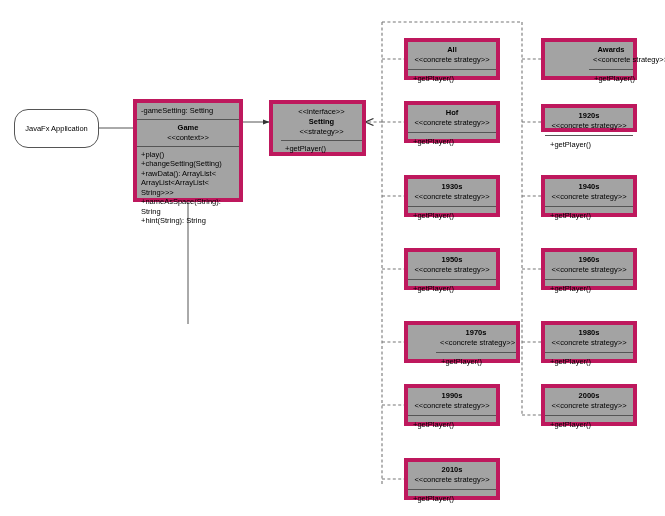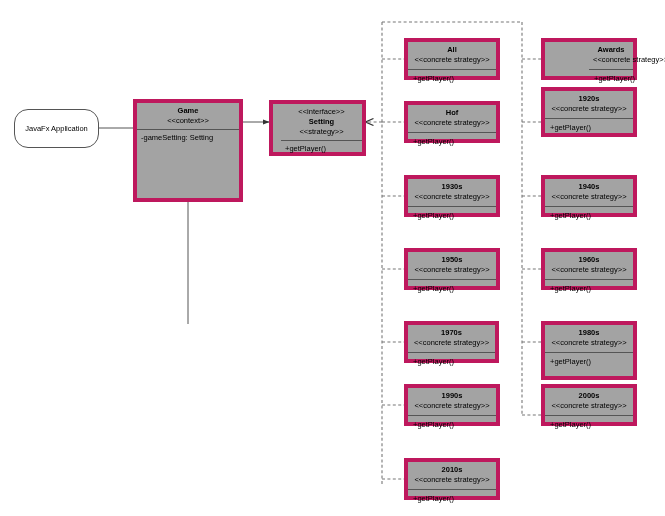--- a/index.html
+++ b/index.html
@@ -143,26 +143,35 @@
       <line x1="522" y1="342" x2="541" y2="342"></line>
       <line x1="522" y1="415" x2="541" y2="415"></line>
     </g>
   </svg>
 
   <div class="plain-box" style="left:14px; top:109px; width:85px; height:39px;border-radius:14px;">
     <span>JavaFx Application</span>
   </div>
 
   <div class="uml-box" style="left:133px; top:99px; width:110px; height:103px;">
+    <div class="uml-compartment compartment-left">
+      <div class="cls-attr">-gameSetting: Setting</div>
+    </div>
     <div class="uml-compartment compartment-center">
       <div class="cls-name">Game</div>
       <div class="cls-stereo">&lt;&lt;context&gt;&gt;</div>
     </div>
     <div class="uml-compartment compartment-left">
-      <div class="cls-attr">-gameSetting: Setting</div>
+      <div class="cls-op">+play()</div>
+      <div class="cls-op">+changeSetting(Setting)</div>
+      <div class="cls-op">+rawData(): ArrayList&lt;</div>
+      <div class="cls-op">ArrayList&lt;ArrayList&lt;</div>
+      <div class="cls-op">String&gt;&gt;&gt;</div>
+      <div class="cls-op">+nameAsSpace(String): String</div>
+      <div class="cls-op">+hint(String): String</div>
     </div>
   </div>
 
 
   <div class="uml-box" style="left:269px; top:100px; width:97px; height:56px;padding-left:8px;">
     <div class="uml-compartment compartment-center">
       <div class="cls-stereo">&lt;&lt;interface&gt;&gt;</div>
       <div class="cls-name">Setting</div>
       <div class="cls-stereo">&lt;&lt;strategy&gt;&gt;</div>
     </div>
@@ -204,21 +213,21 @@
   <div class="uml-box strategy-card" style="left:404px; top:248px; width:96px; height:42px;">
     <div class="uml-compartment head">
       <div class="cls-name">1950s</div>
       <div class="cls-stereo">&lt;&lt;concrete strategy&gt;&gt;</div>
     </div>
     <div class="uml-compartment ops">
       <div class="cls-op">+getPlayer()</div>
     </div>
   </div>
 
-  <div class="uml-box strategy-card" style="left:404px; top:321px; width:95px; height:42px;">
+  <div class="uml-box strategy-card" style="left:404px; top:321px; width:116px; height:42px;padding-left:28px;">
     <div class="uml-compartment head">
       <div class="cls-name">1970s</div>
       <div class="cls-stereo">&lt;&lt;concrete strategy&gt;&gt;</div>
     </div>
     <div class="uml-compartment ops">
       <div class="cls-op">+getPlayer()</div>
     </div>
   </div>
 
   <div class="uml-box strategy-card" style="left:404px; top:384px; width:96px; height:42px;">
@@ -244,21 +253,21 @@
   <div class="uml-box strategy-card" style="left:541px; top:38px; width:96px; height:42px;padding-left:44px;">
     <div class="uml-compartment head">
       <div class="cls-name">Awards</div>
       <div class="cls-stereo">&lt;&lt;concrete strategy&gt;&gt;</div>
     </div>
     <div class="uml-compartment ops">
       <div class="cls-op">+getPlayer()</div>
     </div>
   </div>
 
-  <div class="uml-box strategy-card" style="left:541px; top:87px; width:96px; height:50px;">
+  <div class="uml-box strategy-card" style="left:541px; top:104px; width:96px; height:28px;">
     <div class="uml-compartment head">
       <div class="cls-name">1920s</div>
       <div class="cls-stereo">&lt;&lt;concrete strategy&gt;&gt;</div>
     </div>
     <div class="uml-compartment ops">
       <div class="cls-op">+getPlayer()</div>
     </div>
   </div>
 
   <div class="uml-box strategy-card" style="left:541px; top:175px; width:96px; height:42px;">
@@ -274,21 +283,21 @@
   <div class="uml-box strategy-card" style="left:541px; top:248px; width:96px; height:42px;">
     <div class="uml-compartment head">
       <div class="cls-name">1960s</div>
       <div class="cls-stereo">&lt;&lt;concrete strategy&gt;&gt;</div>
     </div>
     <div class="uml-compartment ops">
       <div class="cls-op">+getPlayer()</div>
     </div>
   </div>
 
-  <div class="uml-box strategy-card" style="left:541px; top:321px; width:96px; height:59px;">
+  <div class="uml-box strategy-card" style="left:541px; top:321px; width:96px; height:42px;">
     <div class="uml-compartment head">
       <div class="cls-name">1980s</div>
       <div class="cls-stereo">&lt;&lt;concrete strategy&gt;&gt;</div>
     </div>
     <div class="uml-compartment ops">
       <div class="cls-op">+getPlayer()</div>
     </div>
   </div>
 
   <div class="uml-box strategy-card" style="left:541px; top:384px; width:96px; height:42px;">

